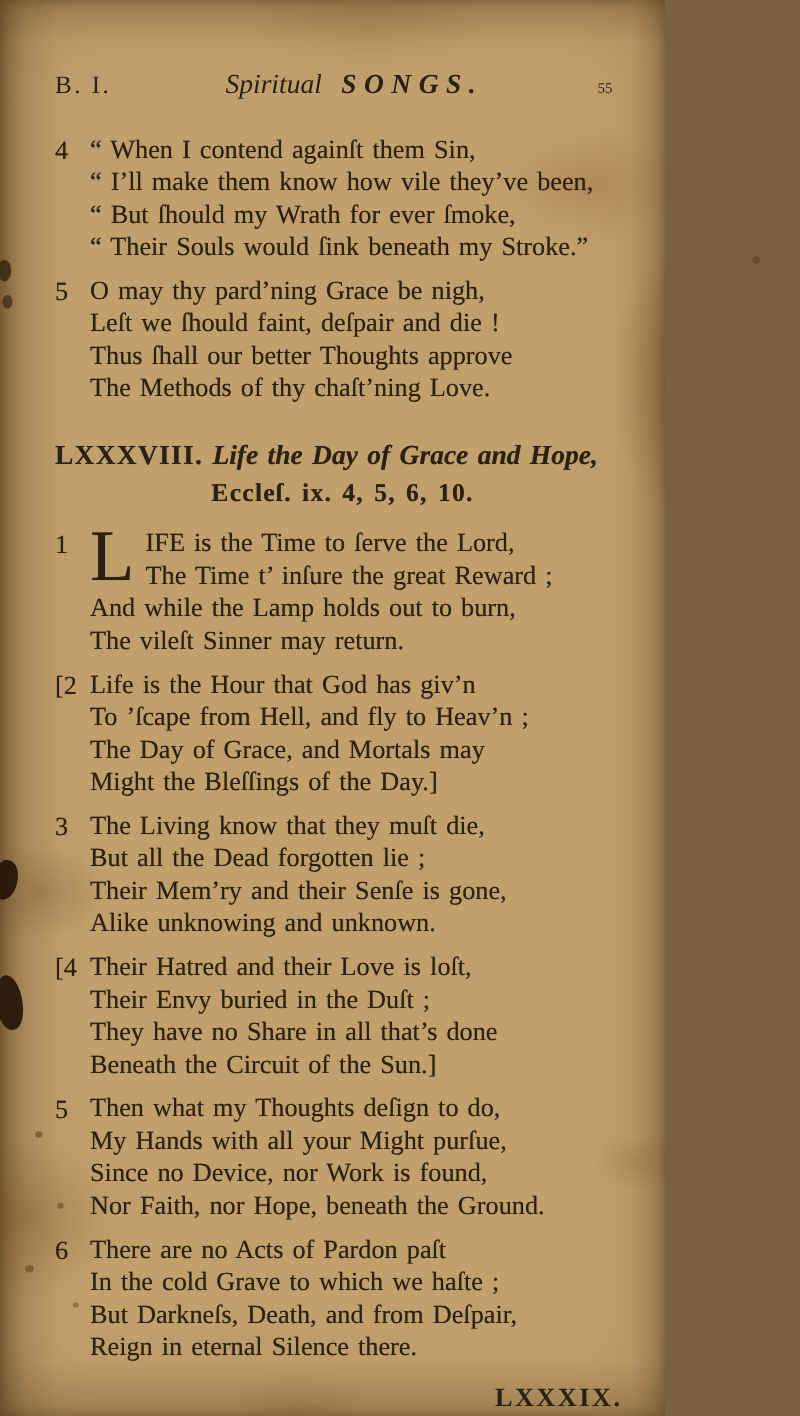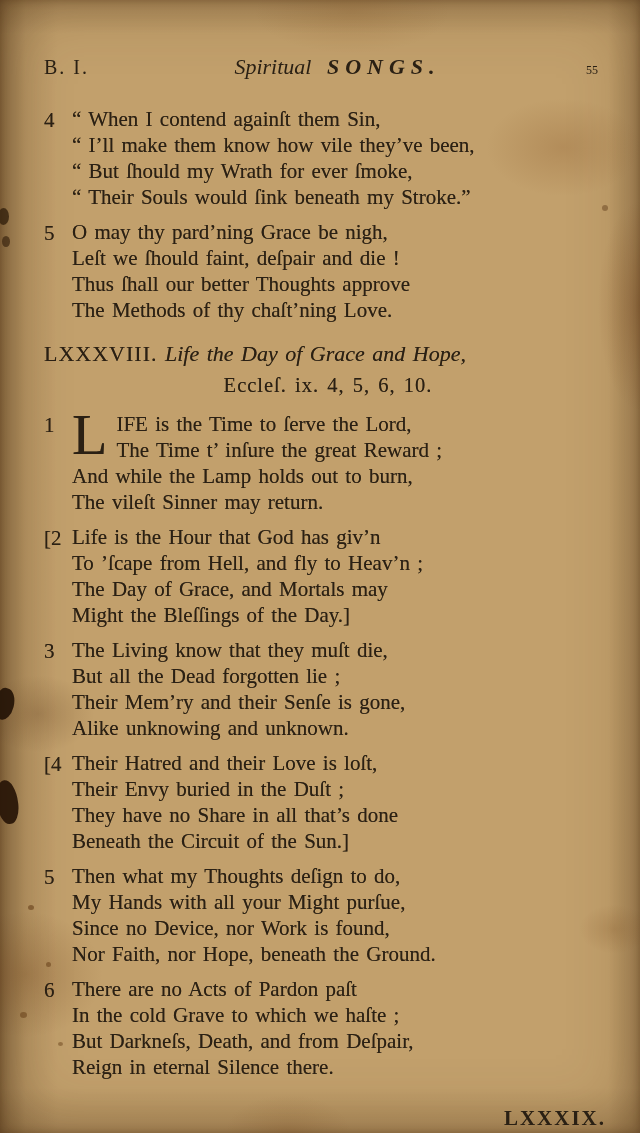--- a/index.html
+++ b/index.html
@@ -2,21 +2,21 @@
 <html><head>
 <meta charset="utf-8">
 <style>
   html,body{margin:0;padding:0;}
   body{
     width:640px;height:1133px;overflow:hidden;
     font-family:"Liberation Serif", serif;
     background:#7a6140;
   }
   .page{
-    position:relative;width:640px;height:1133px;
+    position:relative;width:532px;height:1133px;
     color:#2a2014;
     background-color:#c2a06c;
     background-image:
       radial-gradient(ellipse 110px 70px at 88% 13%, rgba(139,90,43,0.28), transparent 70%),
       radial-gradient(ellipse 60px 150px at 100% 27%, rgba(120,70,30,0.33), transparent 70%),
       radial-gradient(ellipse 140px 60px at 55% 1%, rgba(140,95,45,0.22), transparent 70%),
       radial-gradient(ellipse 80px 55px at 6% 63%, rgba(80,45,15,0.22), transparent 70%),
       radial-gradient(ellipse 110px 90px at 4% 86%, rgba(110,65,25,0.28), transparent 70%),
       radial-gradient(ellipse 90px 55px at 45% 100%, rgba(130,85,40,0.22), transparent 70%),
       radial-gradient(ellipse 50px 35px at 96% 82%, rgba(125,80,35,0.22), transparent 70%),
@@ -54,21 +54,21 @@
     text-shadow:0 0 .6px rgba(40,25,10,.55);
   }
   .stanza{position:relative;margin-bottom:9px;}
   .stanza-num{position:absolute;left:-28px;top:1px;}
   .verse-line{white-space:nowrap;}
   .stanza-lines::after{content:"";display:block;clear:both;}
   .drop-cap{
     float:left;font-size:58px;line-height:42px;height:48px;
     padding:3px 9px 0 0;
   }
-  .hymn-heading{margin:18px 0 13px -28px;}
+  .hymn-heading{margin:28px 0 13px -28px;font-weight:bold;}
   .hymn-heading-line{font-size:22px;white-space:nowrap;}
   .hymn-number{letter-spacing:1px;}
   .hymn-title{font-style:italic;}
   .hymn-ref{text-align:center;margin-top:5px;font-size:20.5px;letter-spacing:1px;}
 
   .catchword{
     position:absolute;right:34px;bottom:2px;
     font-size:21px;font-weight:bold;letter-spacing:2px;
   }
 </style>

